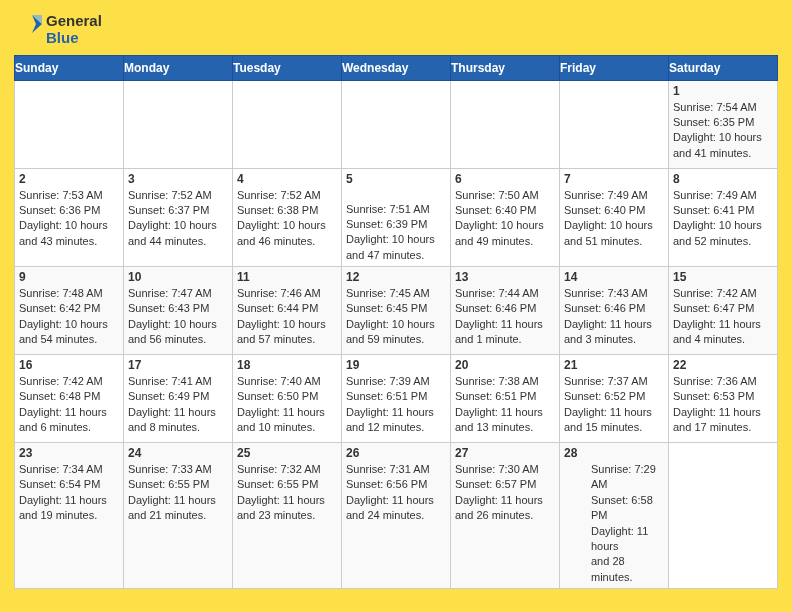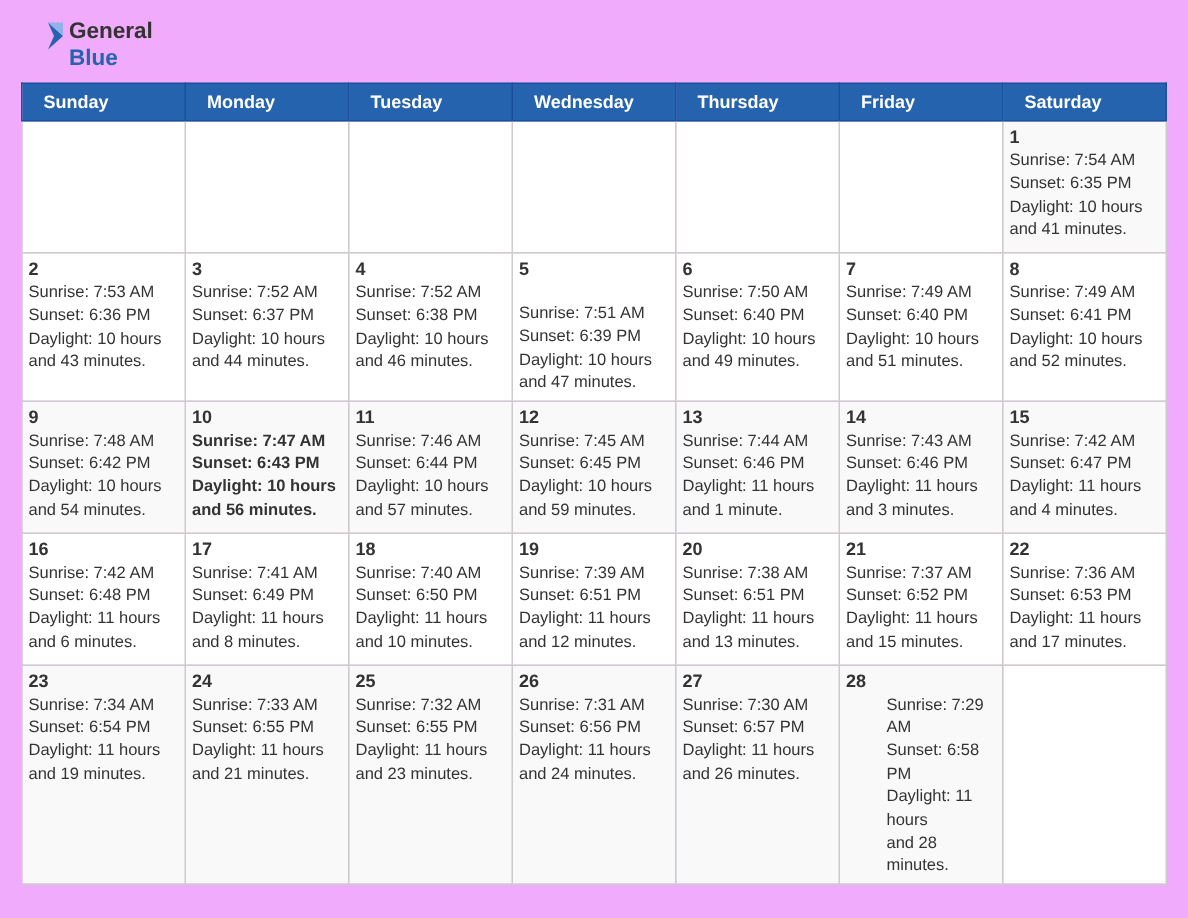--- a/index.html
+++ b/index.html
@@ -6,21 +6,21 @@
     body {
       font-family: Arial, sans-serif;
       background: #fff;
       width: 792px;
       height: 612px;
       overflow: hidden;
     }
     .page {
       width: 792px;
       min-height: 612px;
-      background: #f0abfc;
+      background: #fde047;
       padding: 12px 14px 10px 14px;
     }
     .header {
       display: flex;
       justify-content: space-between;
       align-items: flex-start;
       margin-bottom: 8px;
     }
     .logo {
       display: flex;
@@ -43,21 +43,21 @@
     .calendar {
       width: 100%;
       border-collapse: collapse;
       border: 1px solid #ccc;
     }
     .calendar th {
       background: #2563ae;
       color: #fff;
       font-size: 12px;
       font-weight: bold;
-      padding: 5px 14px;
+      padding: 5px 0;
       border: 1px solid #1a4f9e;
       text-align: left;
     }
     .calendar td {
       vertical-align: top;
       border: 1px solid #ccc;
       padding: 3px 4px;
       width: 108px;
       height: 88px;
       font-size: 10px;
@@ -193,21 +193,21 @@
         <tr>
           <td>
             <span class="day-num">9</span>
             <div class="day-info" style="white-space: pre-line;">Sunrise: 7:48 AM
 Sunset: 6:42 PM
 Daylight: 10 hours
 and 54 minutes.</div>
           </td>
           <td>
             <span class="day-num">10</span>
-            <div class="day-info" style="white-space: pre-line; font-weight: bold;">Sunrise: 7:47 AM
+            <div class="day-info" style="white-space: pre-line;">Sunrise: 7:47 AM
 Sunset: 6:43 PM
 Daylight: 10 hours
 and 56 minutes.</div>
           </td>
           <td>
             <span class="day-num">11</span>
             <div class="day-info" style="white-space: pre-line;">Sunrise: 7:46 AM
 Sunset: 6:44 PM
 Daylight: 10 hours
 and 57 minutes.</div>

